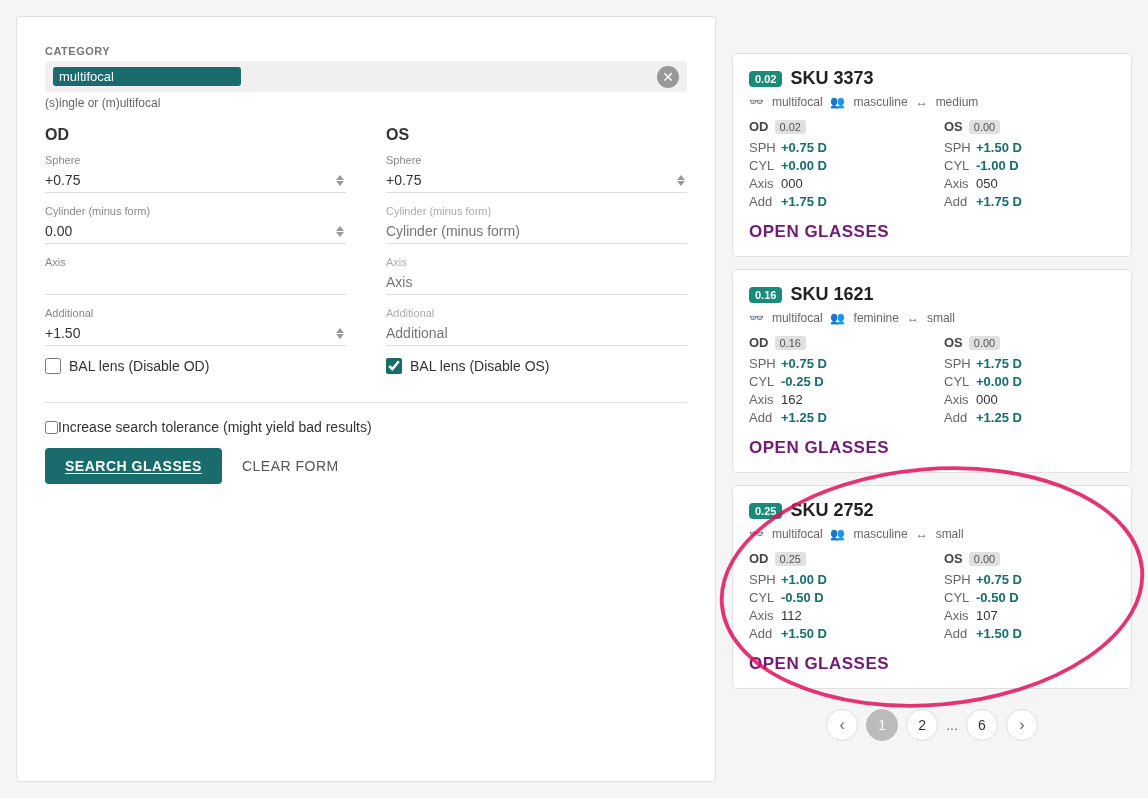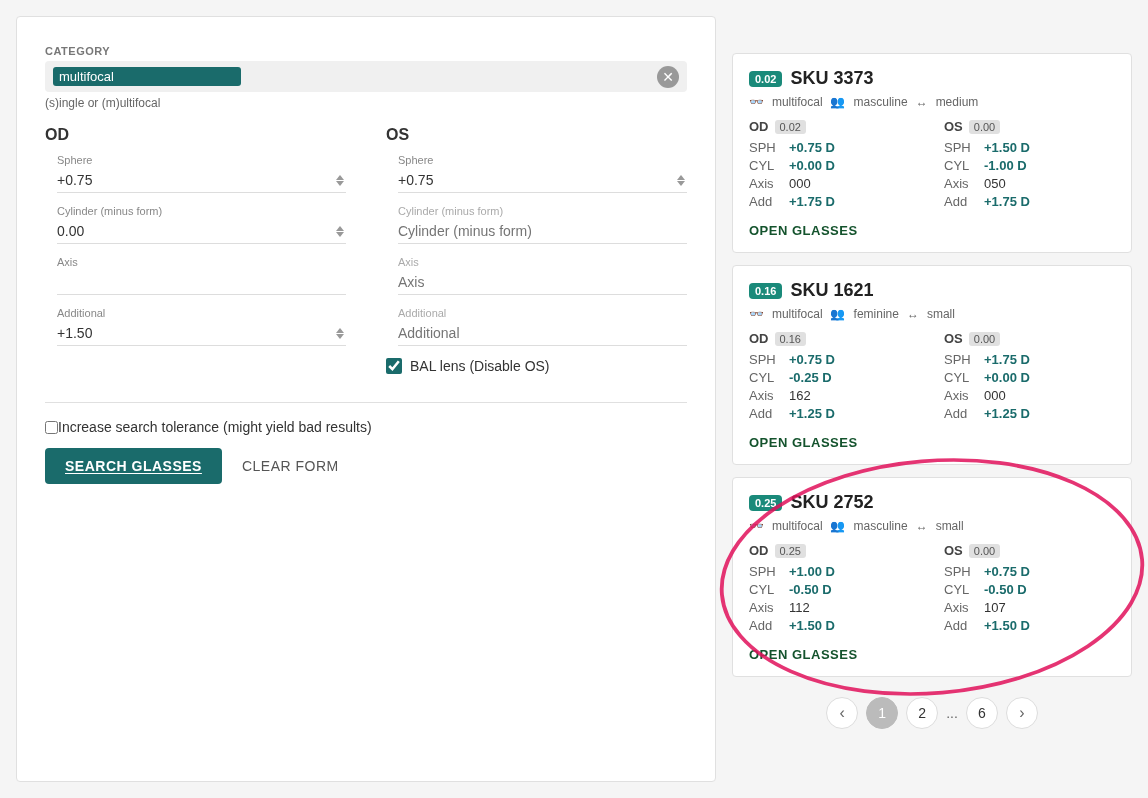--- a/index.html
+++ b/index.html
@@ -87,21 +87,20 @@
 
     .eye-label {
       font-size: 16px;
       font-weight: bold;
       color: #333;
       margin-bottom: 10px;
     }
 
     .field-group {
       margin-bottom: 12px;
-      margin-left: 12px;
     }
 
     .field-label {
       font-size: 11px;
       color: #888;
       margin-bottom: 2px;
     }
 
     .field-input-row {
       display: flex;
@@ -279,43 +278,43 @@
     .eye-score {
       background: #e0e0e0;
       border-radius: 3px;
       padding: 1px 5px;
       font-size: 11px;
       color: #555;
     }
 
     .eye-data-line {
       display: flex;
-      gap: 8px;
+      gap: 0;
       font-size: 13px;
       color: #333;
       margin-bottom: 3px;
     }
 
     .eye-data-line .prop {
       color: #666;
       font-weight: normal;
       min-width: 32px;
     }
 
     .eye-data-line .val {
       font-weight: bold;
       color: #1a6b6b;
     }
 
     .open-glasses-btn {
       background: none;
       border: none;
-      color: #14532d;
+      color: #701a75;
       font-weight: bold;
-      font-size: 13px;
+      font-size: 17px;
       cursor: pointer;
       padding: 0;
       letter-spacing: 0.5px;
       text-transform: uppercase;
     }
 
     .pagination {
       display: flex;
       align-items: center;
       justify-content: center;
@@ -422,20 +421,24 @@
           <div class="field-label">Additional</div>
           <div class="field-input-row">
             <input class="field-input" type="text" value="+1.50" style="">
             <button class="spinner-btn">
               <div class="spinner-arrow spinner-up"></div>
               <div class="spinner-arrow spinner-down"></div>
             </button>
           </div>
         </div>
 
+        <div class="checkbox-row">
+          <input type="checkbox" id="bal-od" style="">
+          <label for="bal-od">BAL lens (Disable OD)</label>
+        </div>
       </div>
 
       <div class="eye-column">
         <div class="eye-label">OS</div>
 
         <div class="field-group">
           <div class="field-label">Sphere</div>
           <div class="field-input-row">
             <input class="field-input" type="text" value="+0.75" style="">
             <button class="spinner-btn">

